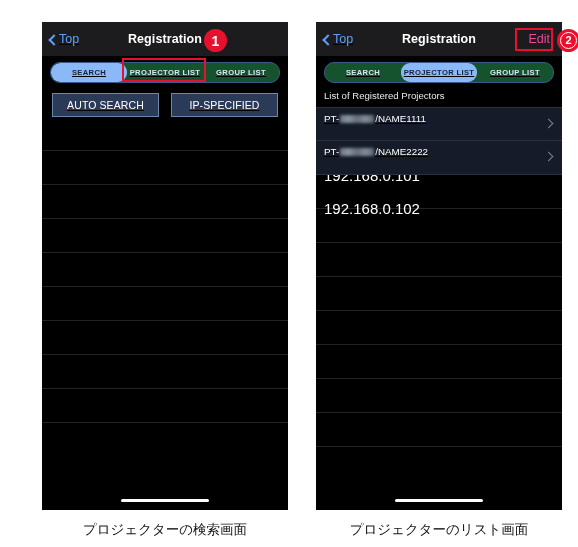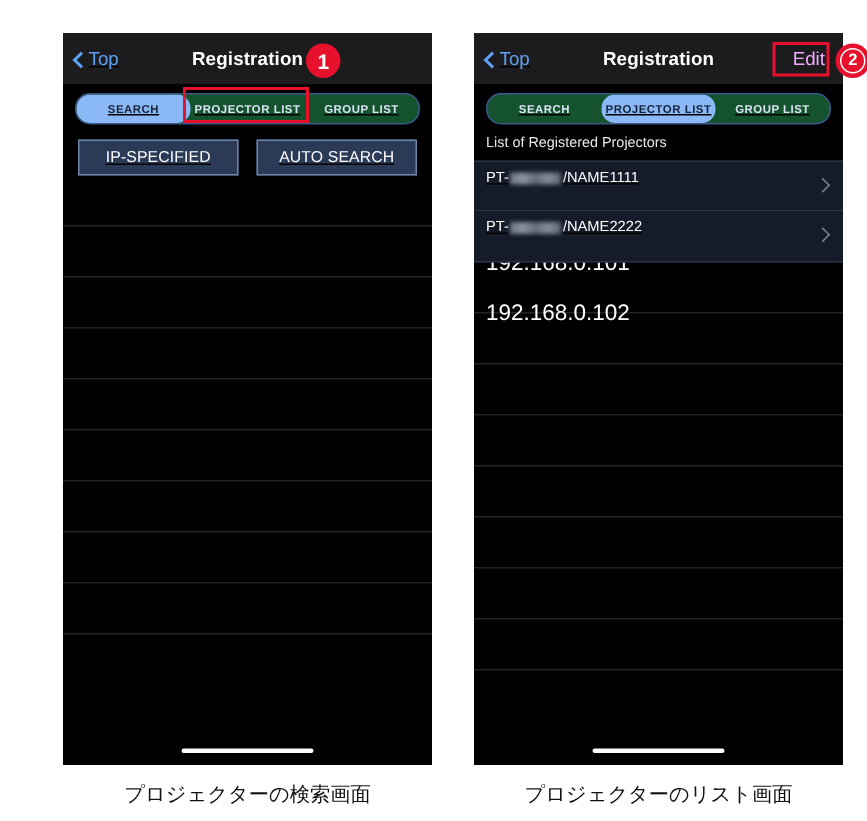--- a/index.html
+++ b/index.html
@@ -76,21 +76,21 @@
     text-align: center;
     color: #ffffff;
     font-size: 12.5px;
     font-weight: bold;
     letter-spacing: 0.1px;
     pointer-events: none;
   }
   .nav-edit {
     position: absolute;
     right: 12px;
-    color: #f0abfc;
+    color: #ec4899;
     font-size: 12.5px;
     cursor: pointer;
   }
 
   
   .segwrap {
     padding: 6px 8px 0 8px;
   }
   .segmented {
     display: flex;
@@ -298,22 +298,22 @@
 
     <div class="segwrap">
       <div class="segmented">
         <div class="seg active">SEARCH</div>
         <div class="seg">PROJECTOR LIST</div>
         <div class="seg">GROUP LIST</div>
       </div>
     </div>
 
     <div class="btnrow">
+      <div class="actbtn">AUTO SEARCH</div>
       <div class="actbtn">IP-SPECIFIED</div>
-      <div class="actbtn">AUTO SEARCH</div>
     </div>
 
 
     <div class="emptyrows">
       <div class="emptyrow"></div>
       <div class="emptyrow"></div>
       <div class="emptyrow"></div>
       <div class="emptyrow"></div>
       <div class="emptyrow"></div>
       <div class="emptyrow"></div>

